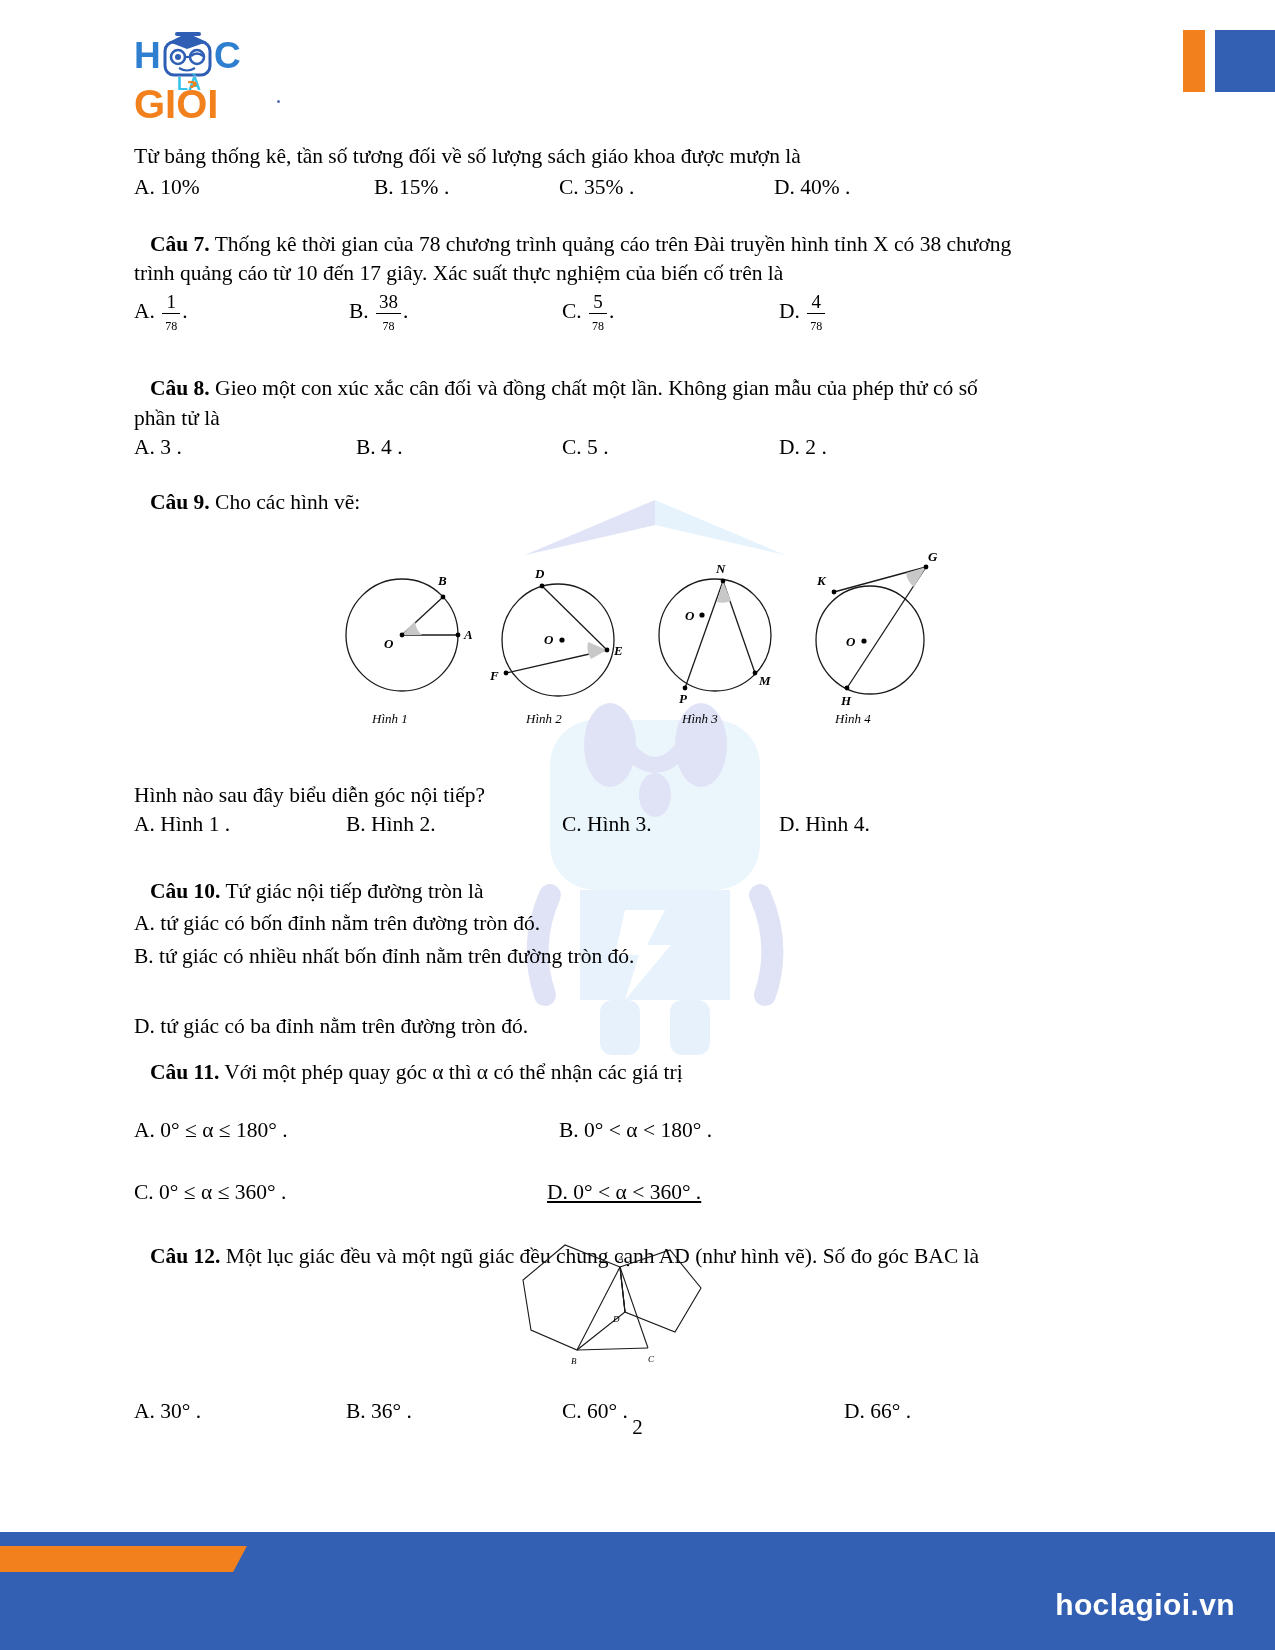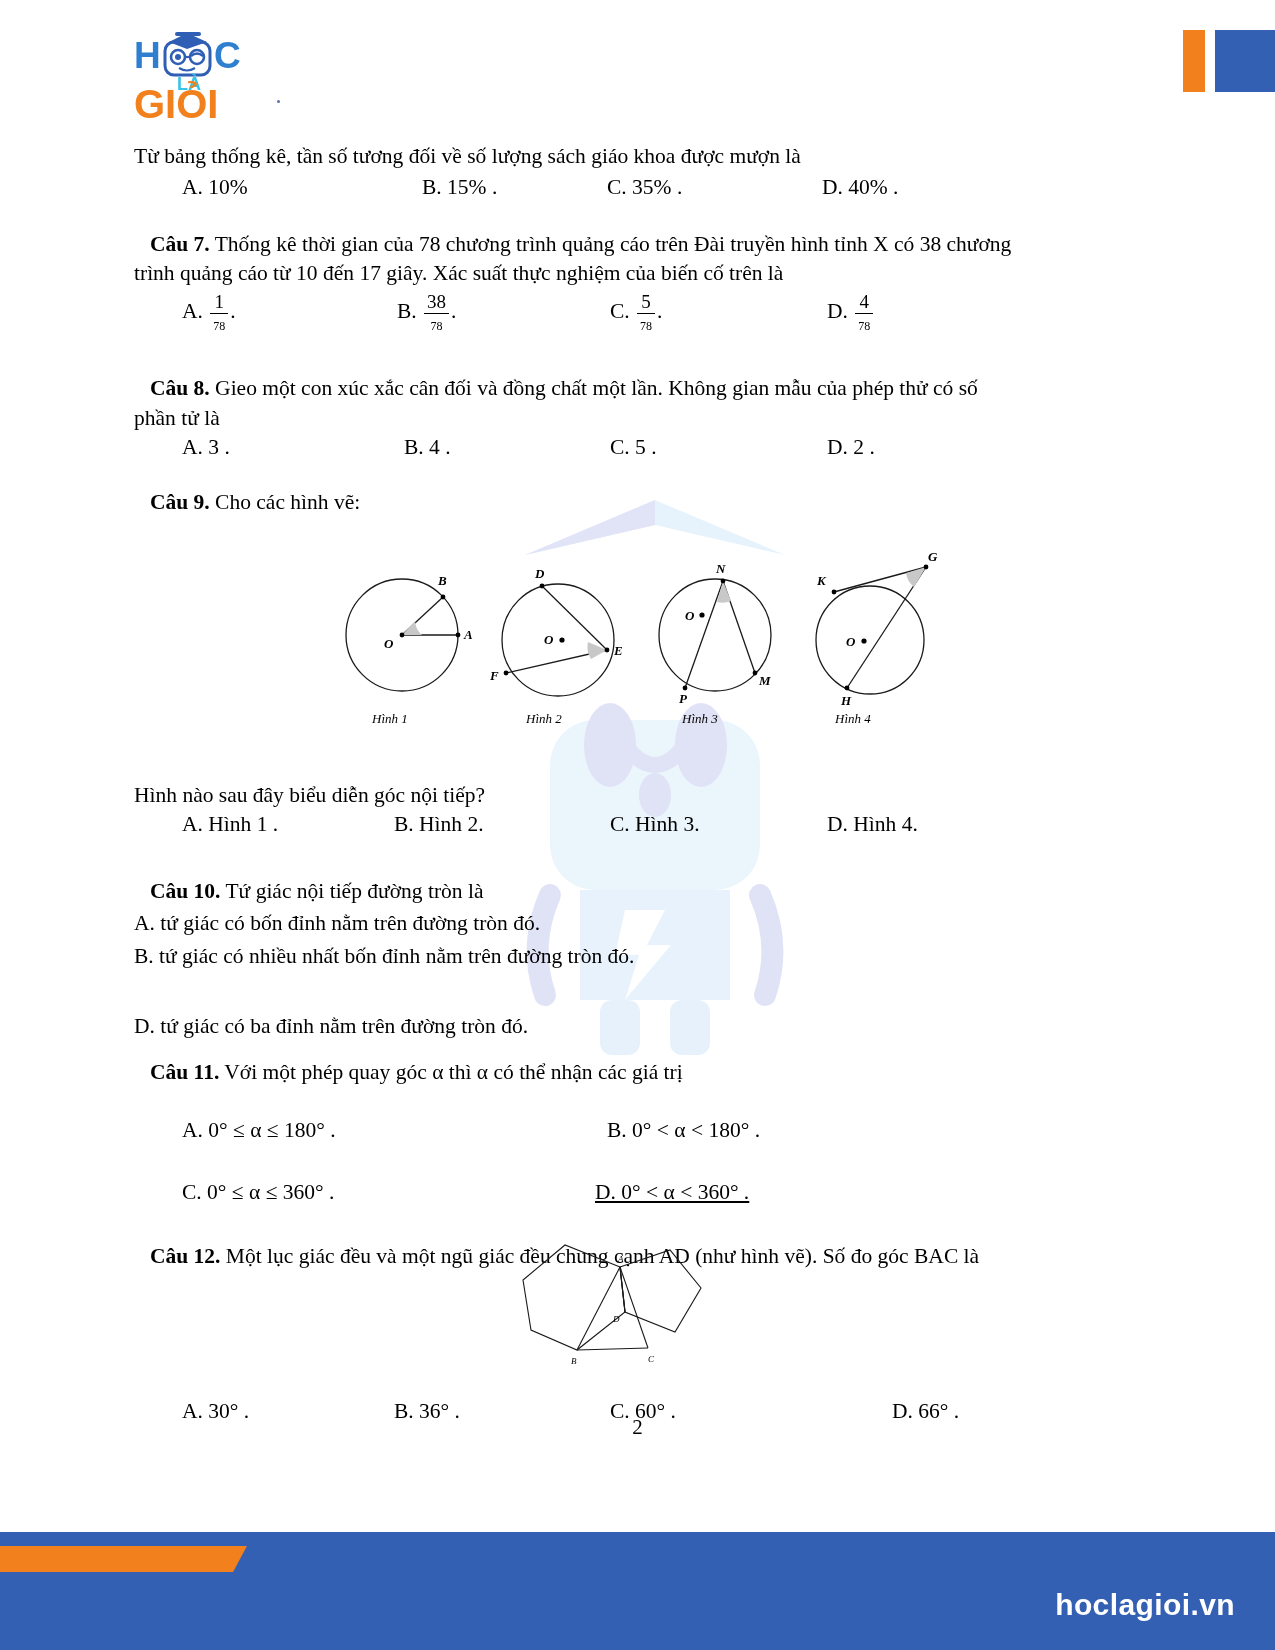--- a/index.html
+++ b/index.html
@@ -23,21 +23,21 @@
   
   .watermark{position:absolute;left:505px;top:495px;width:300px;height:580px;opacity:.5;z-index:0;pointer-events:none;}
 
   
   .content{position:absolute;left:0;top:0;width:1275px;height:1650px;z-index:2;padding-left:20px;}
 
   .ln{position:absolute;font-size:21.5px;line-height:30px;white-space:nowrap;}
   .q-label{font-weight:bold;margin-left:16px;}
 
   .opt-row{position:absolute;width:1030px;left:134px;font-size:21.5px;}
-  .opt-row > span{position:absolute;white-space:nowrap;margin-left:48px;}
+  .opt-row > span{position:absolute;white-space:nowrap;}
 
   
   .frac{display:inline-block;vertical-align:-0.55em;text-align:center;margin:0 2px;}
   .frac .num{display:block;font-size:19px;line-height:19px;padding:0 3px;}
   .frac .bar{display:block;border-top:1.4px solid #000;margin:2px 0;}
   .frac .den{display:block;font-size:12px;line-height:20px;padding:0 3px;}
 
   
   .fig-q9{position:absolute;left:330px;top:545px;width:610px;height:200px;z-index:3;}
   .fig-q12{position:absolute;left:505px;top:1240px;width:230px;height:130px;z-index:3;}

